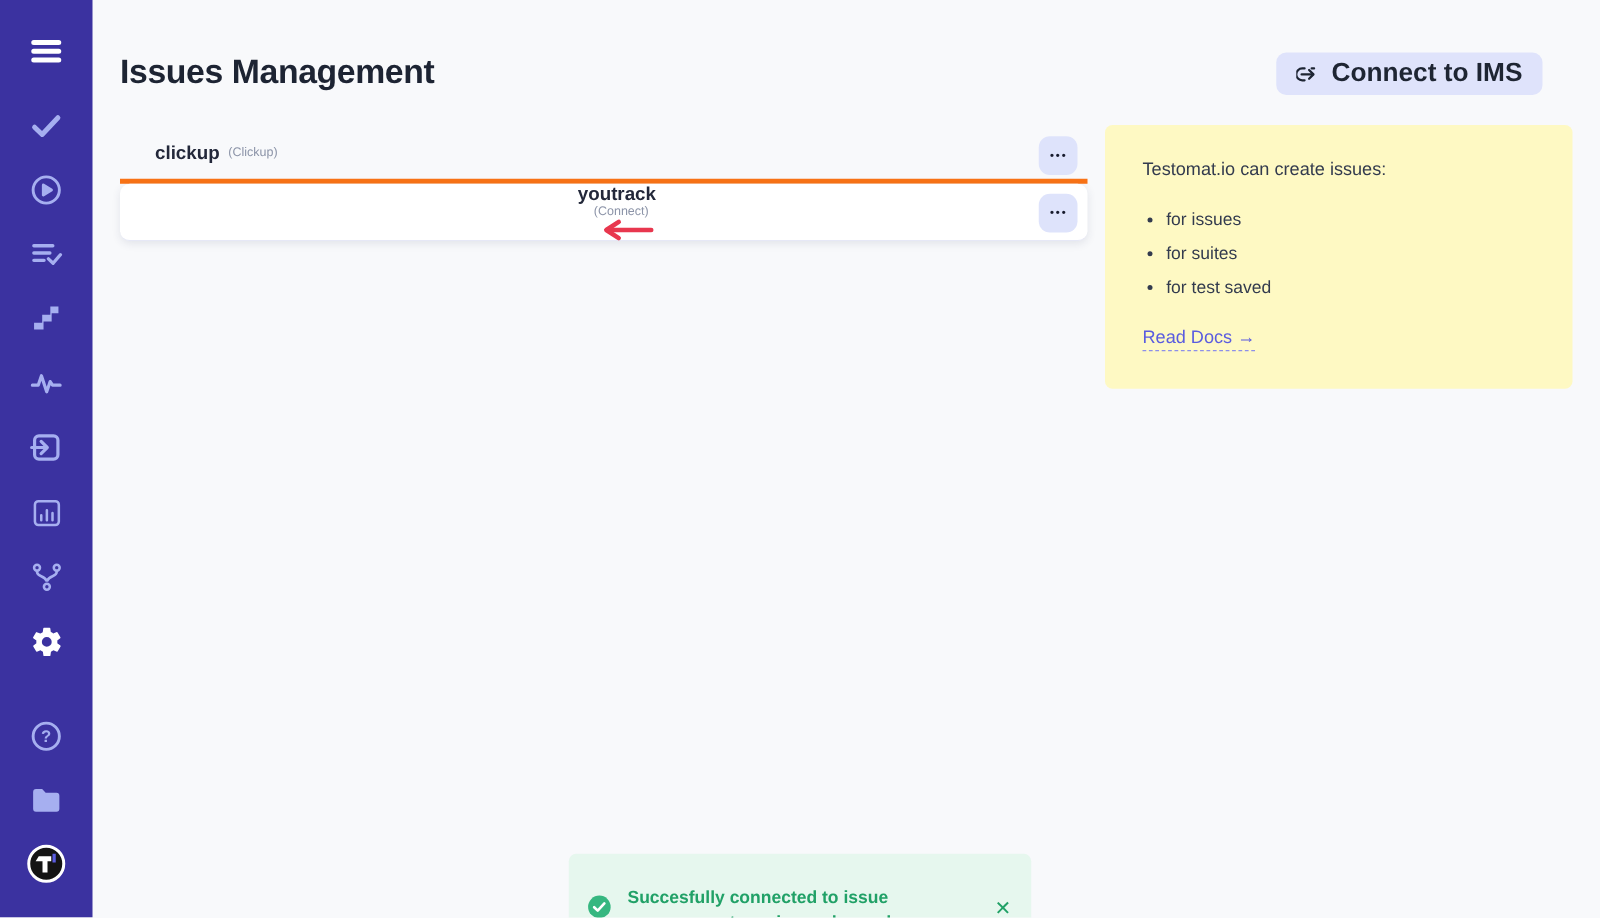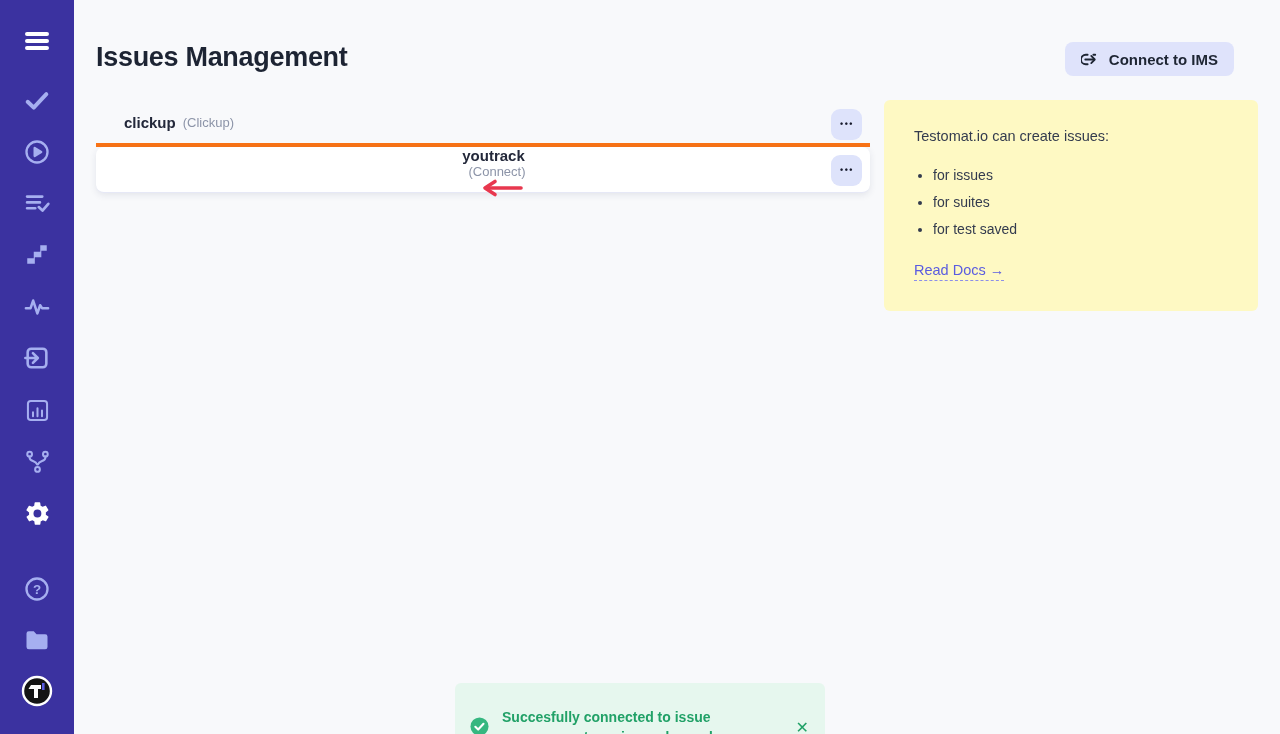--- a/index.html
+++ b/index.html
@@ -15,31 +15,31 @@
   .nav-item.active, .nav-item.white { color:#ffffff; }
   .nav-item svg { display:block; }
 
   
   .main { position:absolute; left:74px; top:16px; width:1183px; height:734px; }
   .page-title { position:absolute; left:22px; top:26px; font-size:27px; font-weight:700;
                 color:#1d2433; letter-spacing:-0.3px; }
   .connect-btn { position:absolute; right:23px; top:26px; height:34px;
                  display:flex; align-items:center; gap:9px; padding:0 16px;
                  background:#dfe3fb; border:none; border-radius:8px;
-                 font-family:inherit; font-size:15px; font-weight:600; color:#1e2533; cursor:pointer; }
+                 font-family:inherit; font-size:21px; font-weight:600; color:#1e2533; cursor:pointer; }
   .connect-btn svg { display:block; }
 
   
   .ims-list { position:absolute; left:22px; top:85px; width:774px; }
   .ims-row { position:relative; height:46px; display:flex; align-items:center;
              padding-left:28px; border-bottom:4px solid #f97316; cursor:pointer; }
   .ims-row.highlight { background:#ffffff; border-radius:8px;
              border-bottom:1px solid #e6e8f6; box-shadow:0 2px 7px rgba(40,45,90,0.10);flex-direction:column; }
   .ims-name { font-size:15px; font-weight:700; color:#23283a; margin-right:7px; }
-  .ims-provider { font-size:13px; color:#8c94a8; }
+  .ims-provider { font-size:10px; color:#8c94a8; }
   .row-menu-btn { position:absolute; right:8px; top:7.5px; width:31px; height:31px;
                   background:#dee3fb; border:none; border-radius:9px; cursor:pointer;
                   color:#16192b; font-size:9px; font-weight:700; letter-spacing:1.5px;
                   display:flex; align-items:center; justify-content:center;
                   font-family:inherit; padding-left:1px; }
   .arrow-note { margin-left:10px; display:flex; align-items:center; }
 
   
   .info-box { position:absolute; left:810px; top:84px; width:374px;
               background:#fef9c3; border-radius:6px; padding:28px 30px 30px 30px; }

